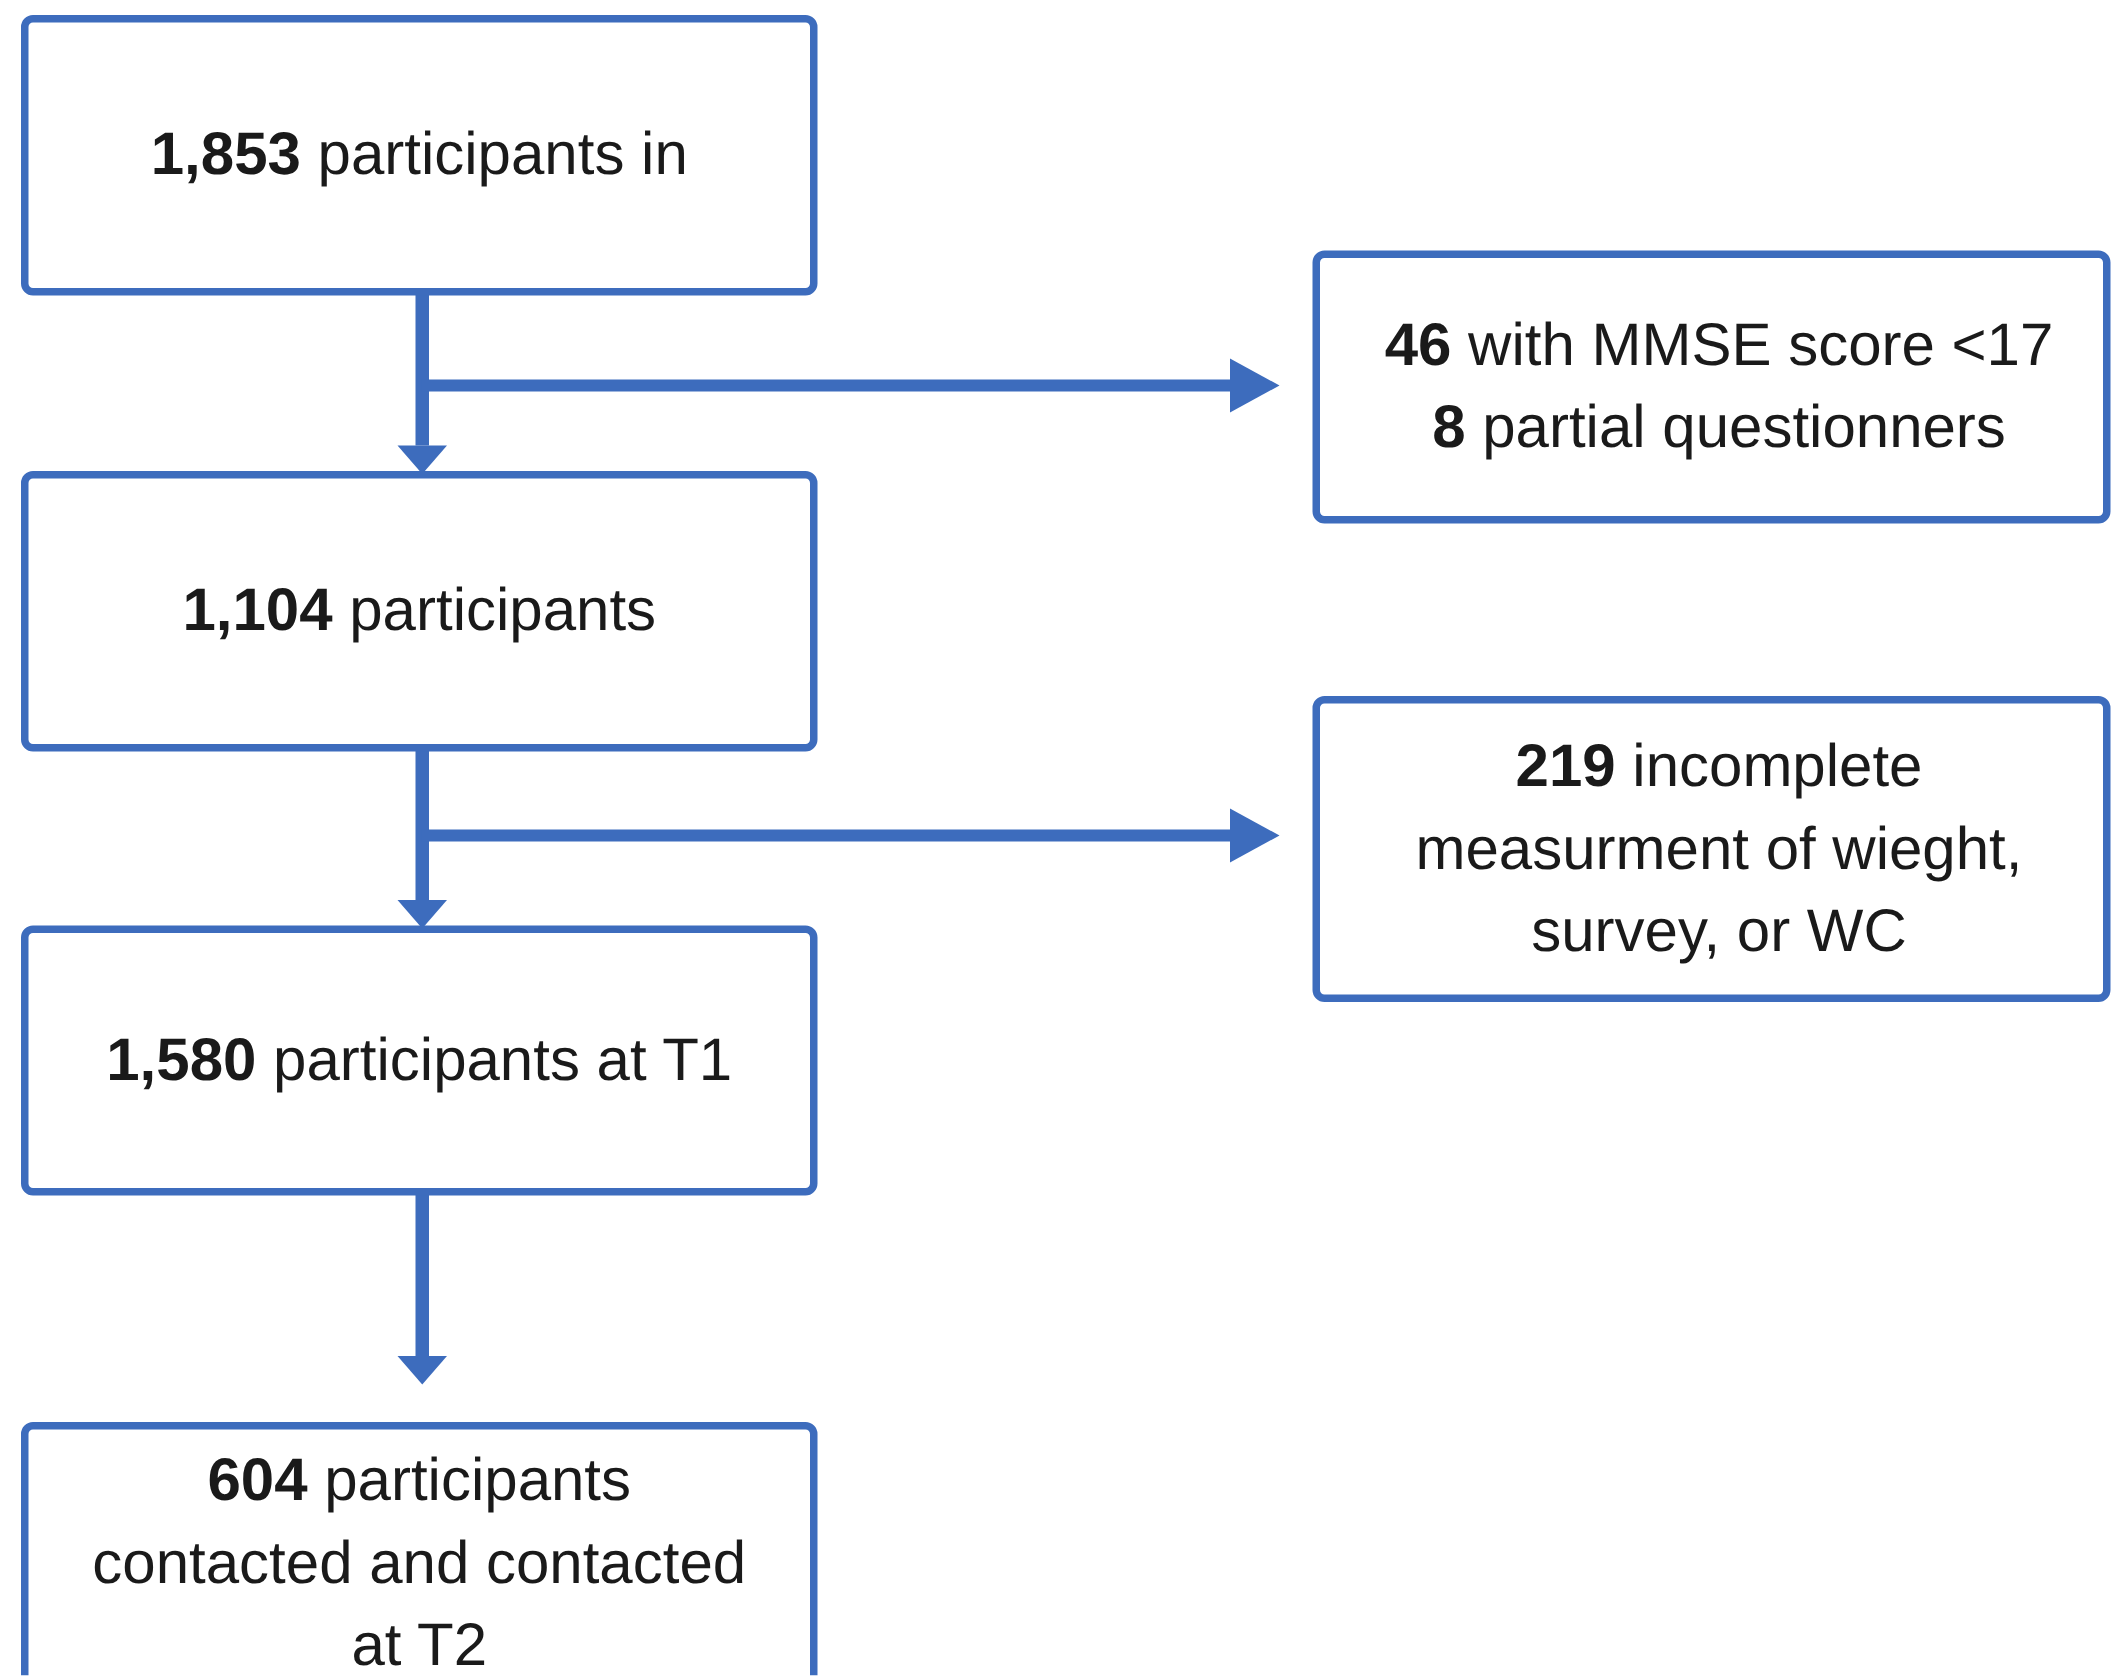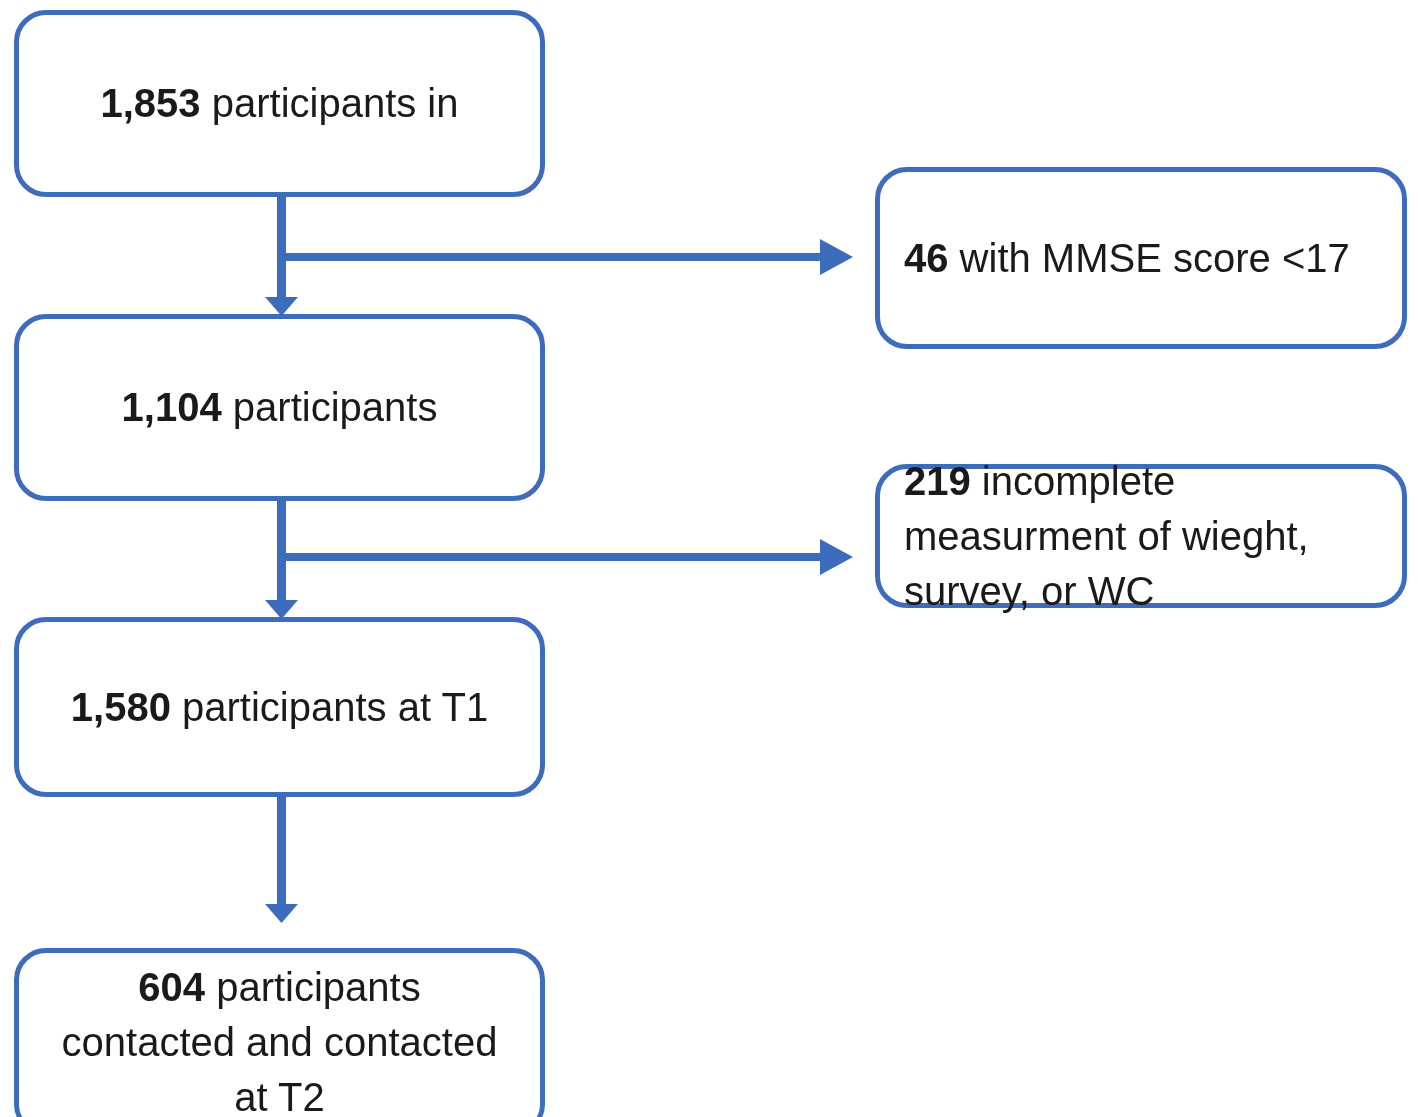--- a/index.html
+++ b/index.html
@@ -15,49 +15,49 @@
   .arrows{
     position:absolute;
     left:0;top:0;
     width:1418px;height:1117px;
     pointer-events:none;
   }
   .box{
     position:absolute;
     box-sizing:border-box;
     border:5px solid #3d6cbd;
-    border-radius:32px;
+    border-radius:8px;
     background:#ffffff;
     display:flex;
     flex-direction:column;
     justify-content:center;
     font-size:40px;
     line-height:55px;
   }
   .main{
     left:14px;
     width:531px;
     align-items:center;
     text-align:center;
     padding:0 8px;
   }
   .side{
     left:875px;
     width:532px;
-    align-items:flex-start;
+    align-items:center;
     text-align:left;
     padding:0 14px 0 24px;
   }
   .b{font-weight:bold;}
   #box-survey{top:10px;height:187px;}
   #box-1799{top:314px;height:187px;}
   #box-t1{top:617px;height:180px;}
   #box-t2{top:948px;height:188px;}
   #box-excl-mmse{top:167px;height:182px;}
-  #box-excl-meas{top:464px;height:144px;}
+  #box-excl-meas{top:464px;height:204px;}
 </style>
 </head>
 <body>
 
 <div class="canvas">
 
   <svg class="arrows" viewBox="0 0 1418 1117" xmlns="http://www.w3.org/2000/svg">
     <g fill="#3d6cbd">
 
       <rect x="277" y="194" width="9" height="103"></rect>
@@ -76,20 +76,21 @@
       <polygon points="265,904 298,904 281.5,923"></polygon>
     </g>
   </svg>
 
   <div class="box main" id="box-survey">
     <div class="line"><span class="b">1,853</span><span> participants in</span></div>
   </div>
 
   <div class="box side" id="box-excl-mmse">
     <div class="line"><span class="b">46</span><span> with MMSE score &lt;17</span></div>
+    <div class="line"><span class="b">8</span><span> partial questionners</span></div>
   </div>
 
   <div class="box main" id="box-1799">
     <div class="line"><span class="b">1,104</span><span> participants</span></div>
   </div>
 
   <div class="box side" id="box-excl-meas">
     <div class="line"><span class="b">219</span><span> incomplete</span></div>
     <div class="line"><span>measurment of wieght,</span></div>
     <div class="line"><span>survey, or WC</span></div>

